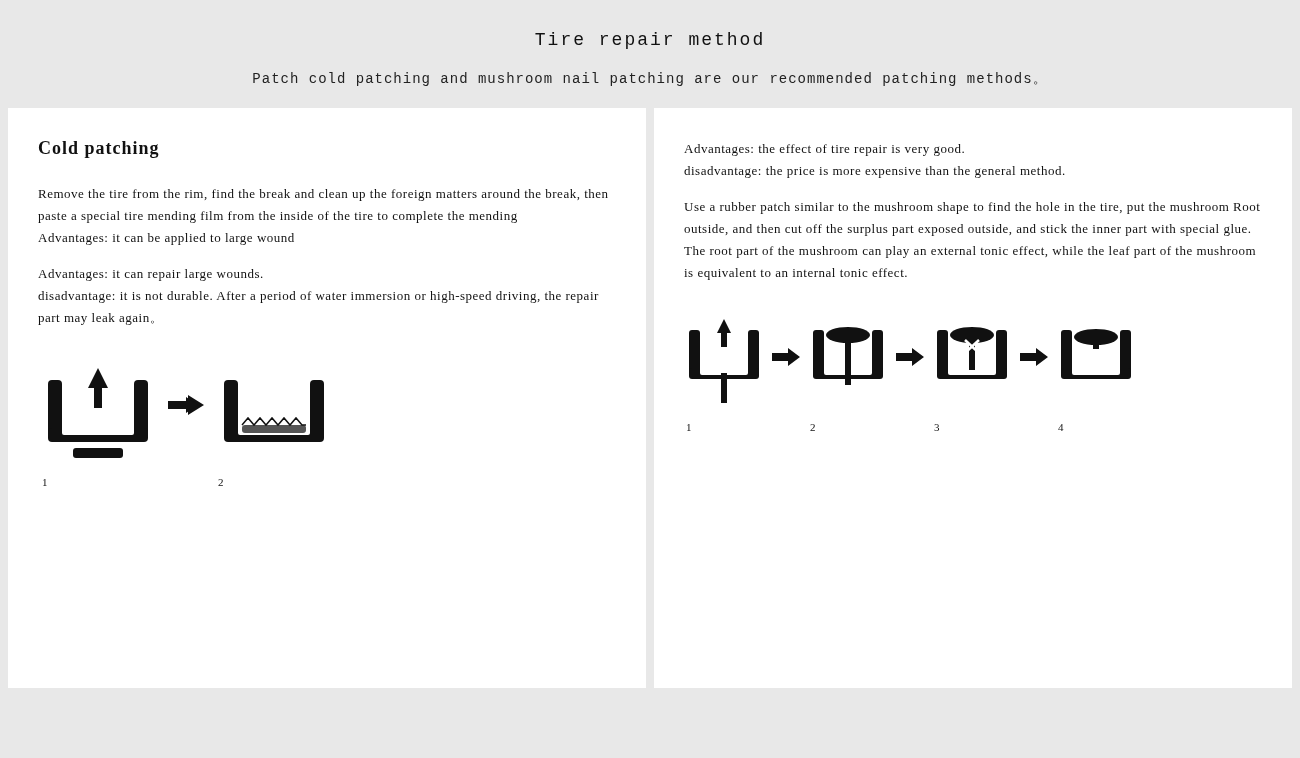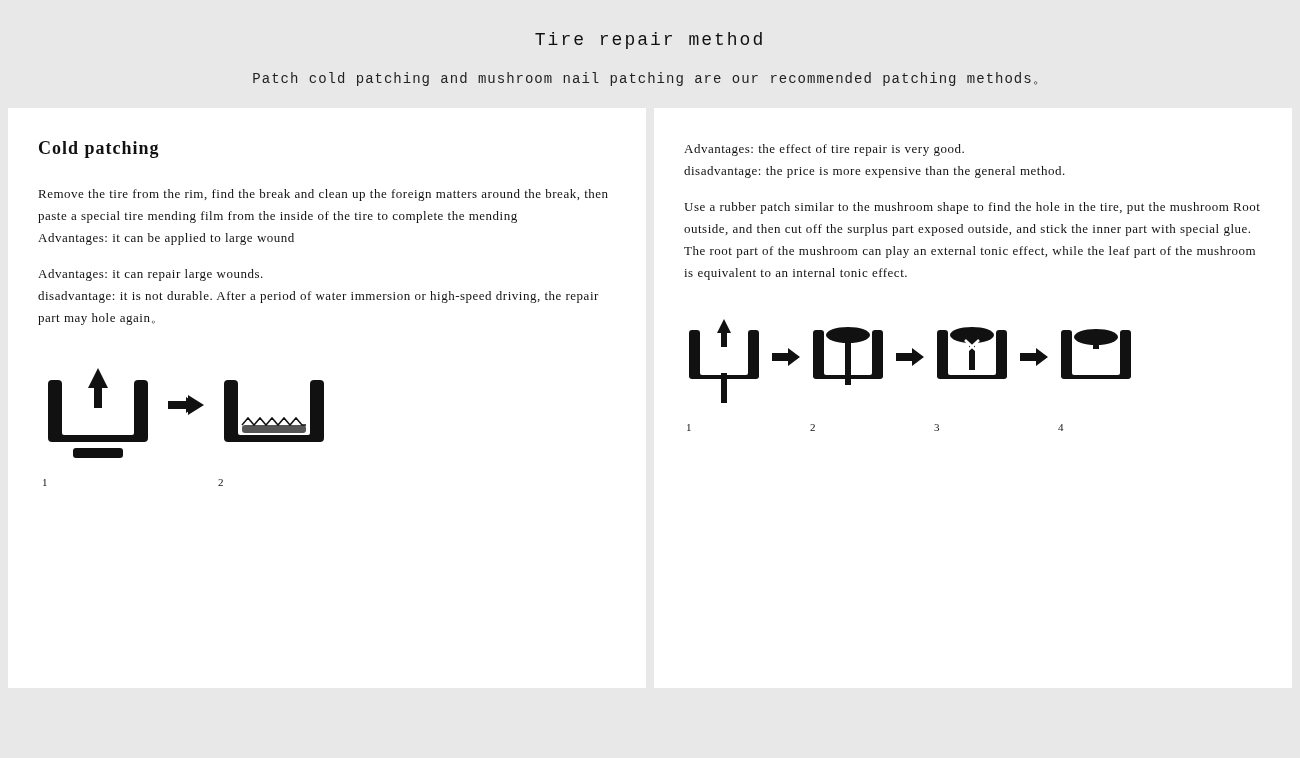--- a/index.html
+++ b/index.html
@@ -78,21 +78,21 @@
 </div>
 
 <div class="content-area">
   <div class="cards-container">
 
     <div class="card">
       <h2>Cold patching</h2>
       <p style="white-space: pre-line;">Remove the tire from the rim, find the break and clean up the foreign matters around the break, then paste a special tire mending film from the inside of the tire to complete the mending
 Advantages: it can be applied to large wound</p>
       <p style="white-space: pre-line;">Advantages: it can repair large wounds.
-disadvantage: it is not durable. After a period of water immersion or high-speed driving, the repair part may hole again。</p>
+disadvantage: it is not durable. After a period of water immersion or high-speed driving, the repair part may leak again。</p>
 
       <div class="diagram-area">
 
         <div style="display:flex; flex-direction:column; align-items:center; position:relative;">
           <span style="font-size:11px; position:absolute; bottom:-18px; left:4px;">1</span>
           <svg width="120" height="110" viewBox="0 0 120 110">
 
             <rect x="10" y="20" width="14" height="55" rx="4" fill="#111"></rect>
             <rect x="96" y="20" width="14" height="55" rx="4" fill="#111"></rect>
             <rect x="10" y="68" width="100" height="14" rx="4" fill="#111"></rect>

